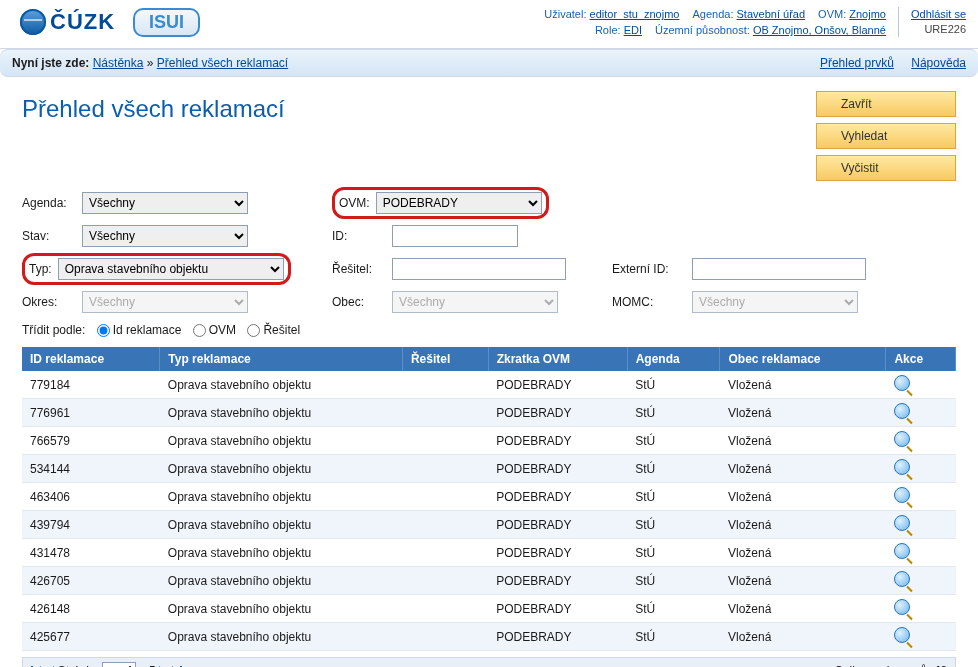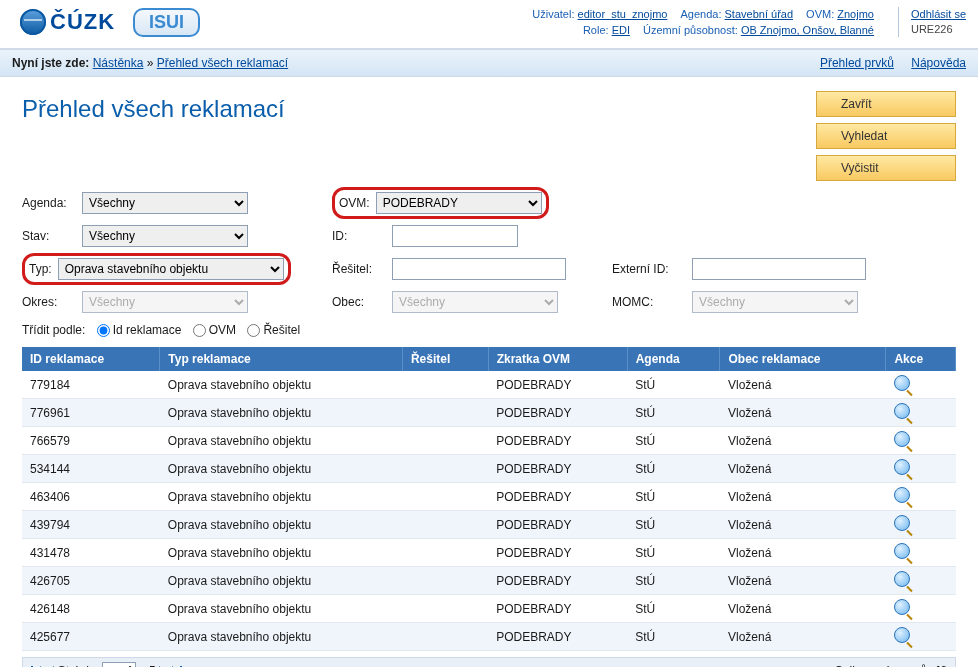--- a/index.html
+++ b/index.html
@@ -3,26 +3,26 @@
 <meta charset="utf-8">
 <style>
 html,body{margin:0;padding:0;font-family:Arial,Helvetica,sans-serif;font-size:12px;color:#1a1a1a;background:#fff;}
 a{color:#004a9c;text-decoration:underline;}
 .page{width:978px;margin:0 auto;background:#fff;}
 .header{display:flex;align-items:center;padding:6px 12px 10px 20px;border-bottom:1px solid #cfd9e8;}
 .logo-cuzk{display:flex;align-items:center;font-size:22px;font-weight:bold;color:#004a9c;letter-spacing:1px;}
 .logo-cuzk .globe{display:inline-block;width:26px;height:26px;border-radius:50%;background:linear-gradient(180deg,#5fa3e0,#0a58a1);margin-right:4px;box-shadow:inset 0 0 0 2px #0a58a1;position:relative;}
 .logo-cuzk .globe:before{content:"";position:absolute;left:4px;right:4px;top:40%;height:2px;background:rgba(255,255,255,0.6);}
 .logo-isui{margin-left:18px;border:2px solid #3a8bd1;border-radius:10px;padding:2px 14px;font-size:18px;font-weight:bold;color:#3a8bd1;background:linear-gradient(180deg,#f4f8fc,#d8e7f5);}
-.header-right{margin-left:auto;display:flex;align-items:center;gap:12px;}
+.header-right{margin-left:auto;display:flex;align-items:center;}
 .header-info{font-size:11px;color:#1a5fb4;text-align:right;line-height:16px;}
 .header-info span{margin-left:10px;}
-.logout{border-left:1px solid #b6c6dc;margin-left:12px;padding-left:12px;font-size:11px;line-height:15px;text-align:left;}
+.logout{border-left:1px solid #b6c6dc;margin-left:12px;padding-left:12px;font-size:11px;line-height:15px;text-align:right;}
 .logout .id{color:#444;text-decoration:none;}
-.breadcrumb{background:linear-gradient(180deg,#eaf3fb,#d4e5f5);border-top:1px solid #cfd9e8;border-bottom:1px solid #cfd9e8;padding:6px 12px;font-size:12px;display:flex;align-items:center;}
+.breadcrumb{background:linear-gradient(180deg,#eaf3fb,#d4e5f5);border-top:1px solid #cfd9e8;border-bottom:1px solid #cfd9e8;padding:6px 12px;font-size:12px;display:flex;align-items:center;border-radius:8px;}
 .breadcrumb .bc-right{margin-left:auto;}
 .breadcrumb .bc-right a{margin-left:14px;}
 .content{padding:14px 22px 8px 22px;}
 .topline{display:flex;align-items:flex-start;}
 h1{font-size:24px;font-weight:normal;color:#0b5eab;margin:4px 0 16px 0;}
 .action-buttons{margin-left:auto;width:140px;}
 .btn{display:block;width:100%;text-align:left;padding:5px 24px;margin-bottom:6px;font-size:12px;background:linear-gradient(180deg,#ffe9a3,#f8c960);border:1px solid #d6a83e;cursor:pointer;color:#333;}
 .filter-grid{display:grid;grid-template-columns:60px 250px 60px 220px 80px 220px;row-gap:6px;align-items:center;margin-bottom:10px;}
 .filter-grid .lbl{font-size:12px;}
 .filter-grid select,.filter-grid input[type=text]{font-size:12px;border:1px solid #8f9fb3;padding:1px 2px;height:18px;box-sizing:content-box;}

